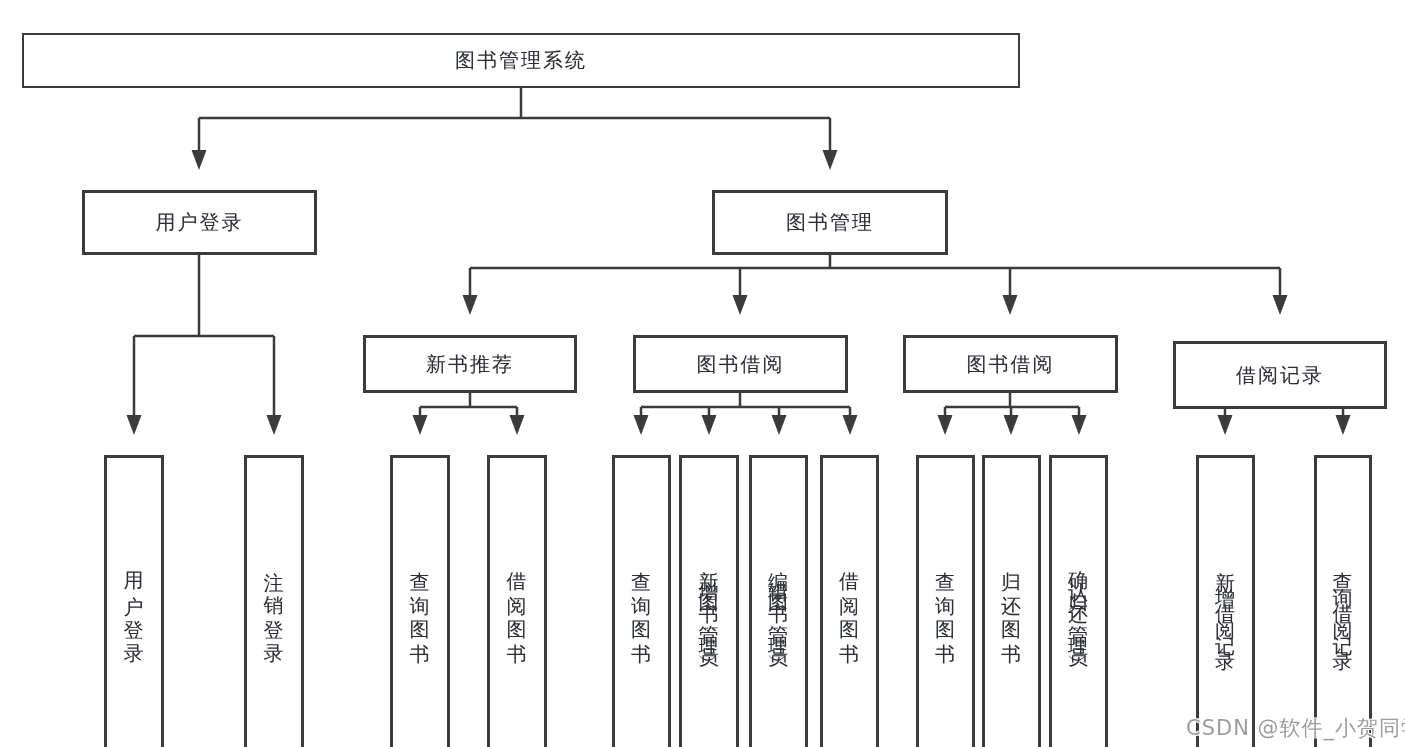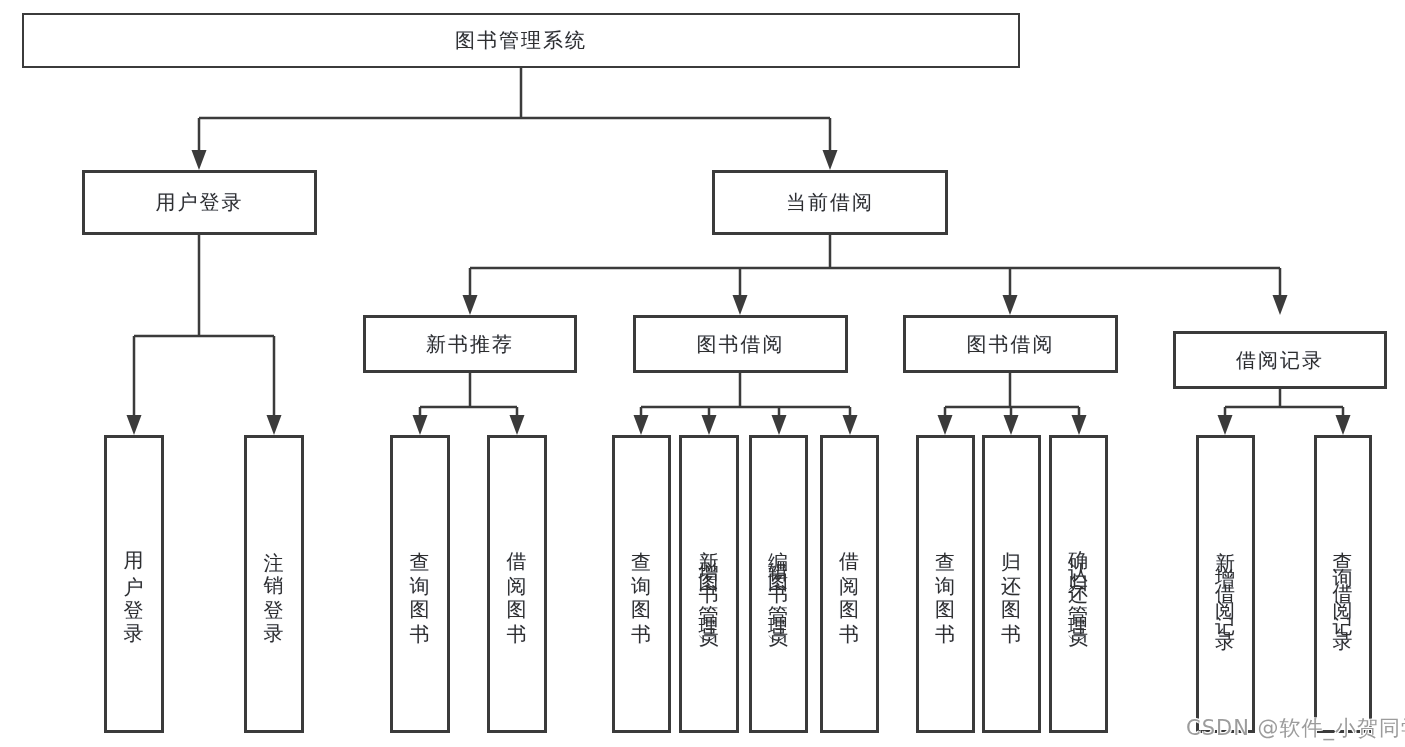--- a/index.html
+++ b/index.html
@@ -8,20 +8,21 @@
     font-family:"DejaVu Sans","Liberation Sans",sans-serif;
     color:#2e2e2e;overflow:hidden;
   }
   svg.wires{position:absolute;left:0;top:0;z-index:1;}
   .box{
     position:absolute;box-sizing:border-box;background:#ffffff;
     border:3px solid #3b3b3b;display:flex;align-items:center;justify-content:center;
     font-size:20px;letter-spacing:2px;z-index:2;
     text-shadow:0 0 1px rgba(80,110,190,.25);
     white-space:nowrap;
+    margin-top:20px;
   }
   .root{border-width:2px;}
   .leaf{white-space:normal;}
   .leaf .v{
     writing-mode:vertical-rl;text-orientation:mixed;line-height:1;
     display:block;
   }
   .ls4{letter-spacing:24px;}
   .ls6{letter-spacing:16px;}
   .ls9{letter-spacing:11px;}
@@ -65,26 +66,26 @@
       <polygon points="1003.5,415 1018.5,415 1011,435"></polygon>
       <polygon points="1071.5,415 1086.5,415 1079,435"></polygon>
       <polygon points="1217.5,415 1232.5,415 1225,435"></polygon>
       <polygon points="1335.5,415 1350.5,415 1343,435"></polygon>
     </g>
   </svg>
 
   <div class="box root" style="left:22px;top:13px;width:998px;height:55px">图书管理系统</div>
 
   <div class="box" style="left:82px;top:170px;width:235px;height:65px">用户登录</div>
-  <div class="box" style="left:712px;top:170px;width:236px;height:65px">当前借阅</div>
+  <div class="box" style="left:712px;top:170px;width:236px;height:65px">图书管理</div>
 
   <div class="box" style="left:633px;top:315px;width:215px;height:58px">图书借阅</div>
   <div class="box" style="left:363px;top:315px;width:214px;height:58px">新书推荐</div>
   <div class="box" style="left:903px;top:315px;width:215px;height:58px">图书借阅</div>
-  <div class="box" style="left:1173px;top:331px;width:214px;height:58px">借阅记录</div>
+  <div class="box" style="left:1173px;top:321px;width:214px;height:68px">借阅记录</div>
 
   <div class="box leaf" style="left:104px;top:435px;width:60px;height:298px">
     <span class="v ls4">用户登录</span>
   </div>
   <div class="box leaf" style="left:244px;top:435px;width:60px;height:298px">
     <span class="v ls4">注销登录</span>
   </div>
 
   <div class="box leaf" style="left:390px;top:435px;width:60px;height:298px">
     <span class="v ls4">查询图书</span>

